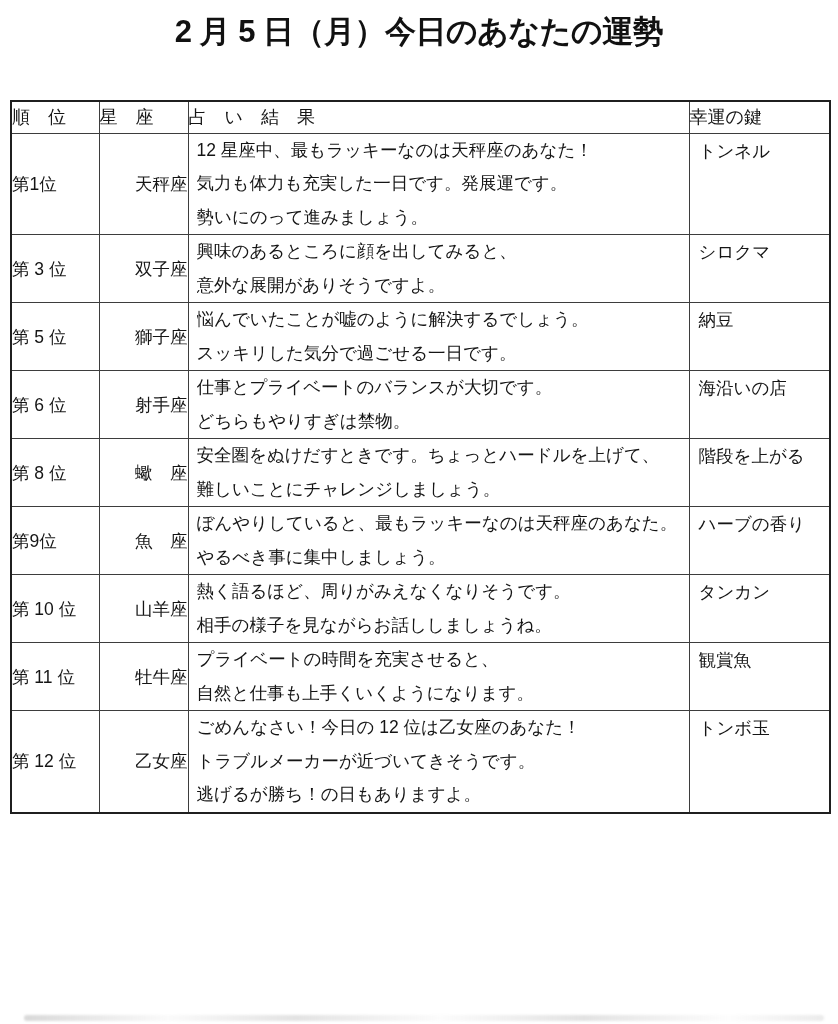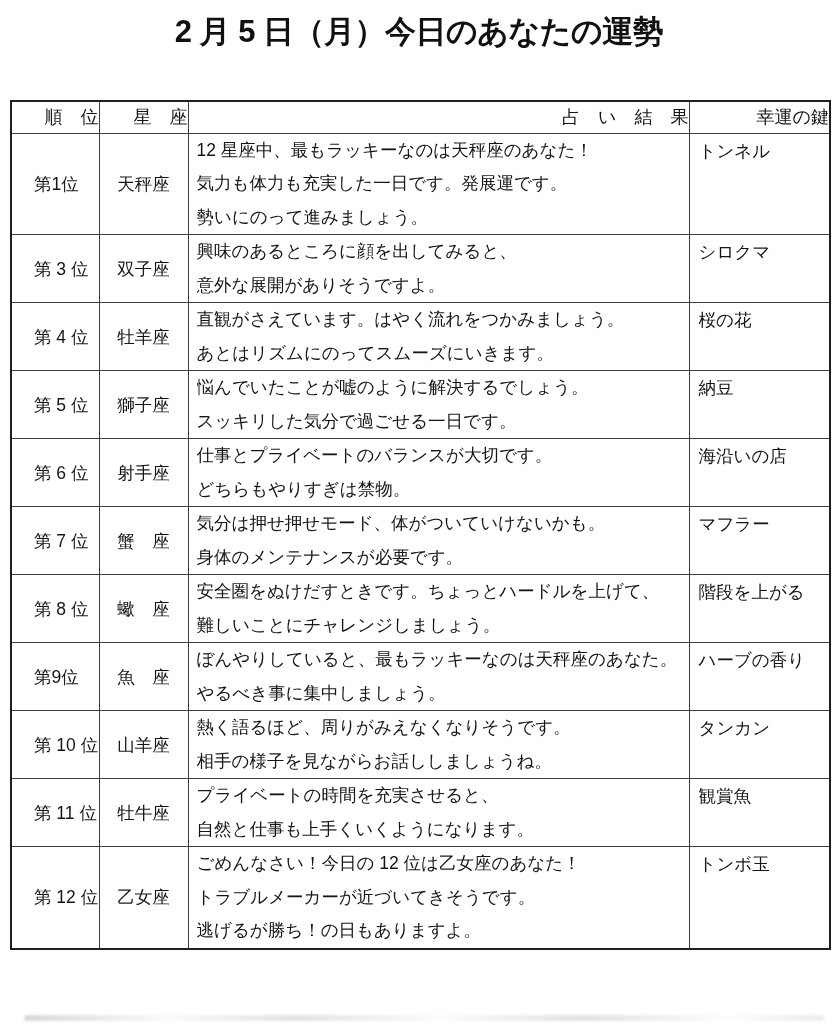--- a/index.html
+++ b/index.html
@@ -42,37 +42,37 @@
 
   th, td {
     border: 1px solid #3d3d3d;
     padding: 0;
     font-size: 17.5px;
     color: #151515;
   }
   thead tr { height: 32px; }
   th {
     font-weight: normal;
-    text-align: right;
+    text-align: left;
     vertical-align: middle;
     font-size: 18px;
     white-space: nowrap;
   }
   tr.r2 { height: 67px; }
   tr.r3 { height: 101px; }
 
   td.col-rank {
     vertical-align: middle;
     text-align: left;
-    padding-left: 22px;
+    padding-left: 0;
     white-space: nowrap;
   }
   td.col-sign {
     vertical-align: middle;
-    text-align: center;
+    text-align: right;
     white-space: nowrap;
     margin-left: 34px;
   }
   td.col-result {
     vertical-align: top;
     padding: 0 6px 0 8px;
   }
   td.col-result .fline {
     line-height: 33.5px;
     white-space: nowrap;
@@ -137,54 +137,36 @@
         <tr class="r2">
           <td class="col-rank">第 3 位</td>
           <td class="col-sign">双子座</td>
           <td class="col-result">
             <div class="fline">興味のあるところに顔を出してみると、</div>
             <div class="fline">意外な展開がありそうですよ。</div>
           </td>
           <td class="col-lucky">シロクマ</td>
         </tr>
         <tr class="r2">
-          <td class="col-rank">第 4 位</td>
-          <td class="col-sign">牡羊座</td>
-          <td class="col-result">
-            <div class="fline">直観がさえています。はやく流れをつかみましょう。</div>
-            <div class="fline">あとはリズムにのってスムーズにいきます。</div>
-          </td>
-          <td class="col-lucky">桜の花</td>
-        </tr>
-        <tr class="r2">
           <td class="col-rank">第 5 位</td>
           <td class="col-sign">獅子座</td>
           <td class="col-result">
             <div class="fline">悩んでいたことが嘘のように解決するでしょう。</div>
             <div class="fline">スッキリした気分で過ごせる一日です。</div>
           </td>
           <td class="col-lucky">納豆</td>
         </tr>
         <tr class="r2">
           <td class="col-rank">第 6 位</td>
           <td class="col-sign">射手座</td>
           <td class="col-result">
             <div class="fline">仕事とプライベートのバランスが大切です。</div>
             <div class="fline">どちらもやりすぎは禁物。</div>
           </td>
           <td class="col-lucky">海沿いの店</td>
-        </tr>
-        <tr class="r2">
-          <td class="col-rank">第 7 位</td>
-          <td class="col-sign">蟹　座</td>
-          <td class="col-result">
-            <div class="fline">気分は押せ押せモード、体がついていけないかも。</div>
-            <div class="fline">身体のメンテナンスが必要です。</div>
-          </td>
-          <td class="col-lucky">マフラー</td>
         </tr>
         <tr class="r2">
           <td class="col-rank">第 8 位</td>
           <td class="col-sign">蠍　座</td>
           <td class="col-result">
             <div class="fline">安全圏をぬけだすときです。ちょっとハードルを上げて、</div>
             <div class="fline">難しいことにチャレンジしましょう。</div>
           </td>
           <td class="col-lucky">階段を上がる</td>
         </tr>

